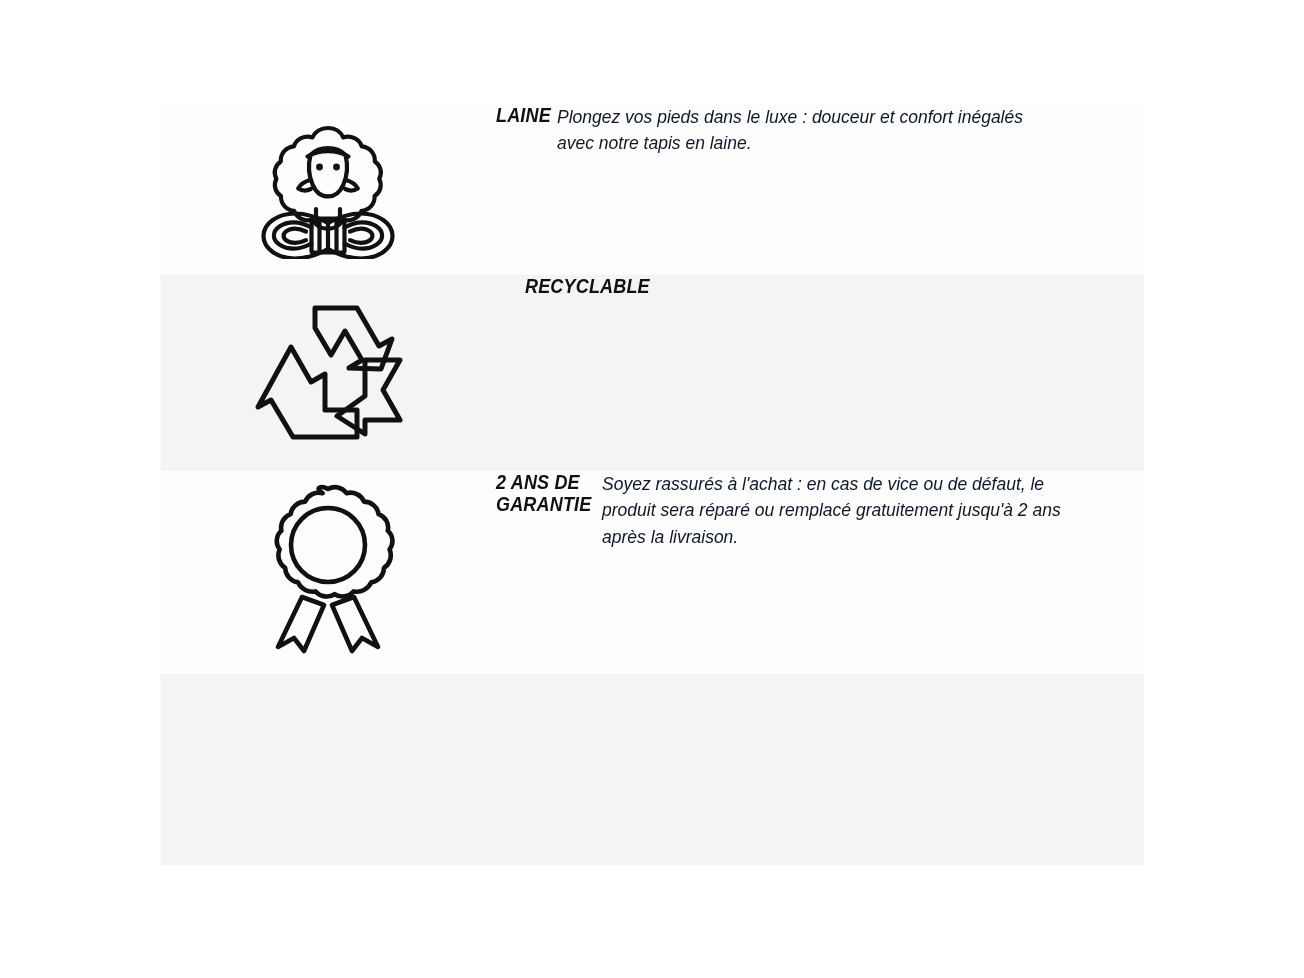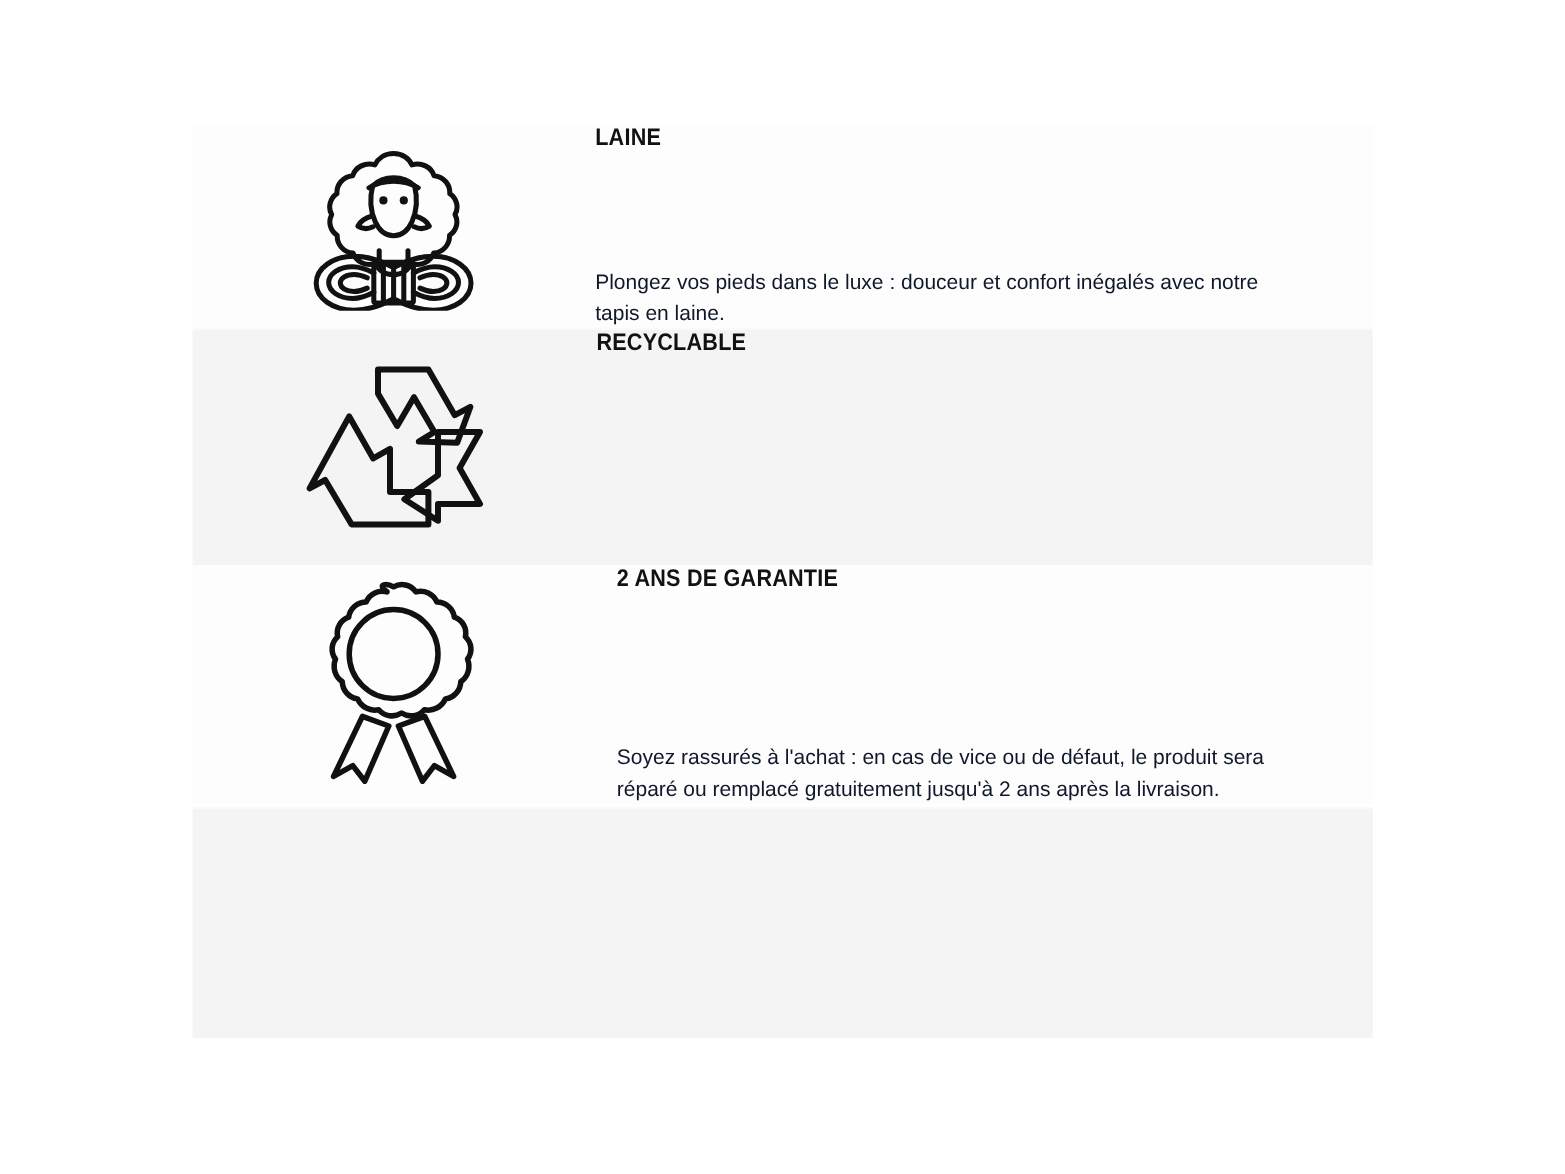--- a/index.html
+++ b/index.html
@@ -35,43 +35,44 @@
   }
   .feature-row.tone-white {
     background: #fdfdfd;
   }
   .feature-row.tone-gray {
     background: #f4f4f4;
     border-left: 1px solid #fafafa;
     border-top: 1px solid #fafafa;
   }
   .row-1 { height: 170px; }
-  .row-2 { height: 197px; }
-  .row-3 { height: 199px; gap: 18px; }
+  .row-2 { height: 197px; gap: 28px; }
+  .row-3 { height: 199px; }
 
   .icon-cell {
     width: 336px;
     flex: 0 0 336px;
     display: flex;
     align-items: center;
     justify-content: center;
     height: 100%;
     box-sizing: border-box;
   }
   .icon-cell svg {
     display: block;
   }
   .text-cell {
     flex: 1 1 auto;
     padding-right: 80px;
     box-sizing: border-box;
     display: flex;
-    flex-direction: column;
+    flex-direction: row;
     justify-content: space-between;
     height: 100%;
+    font-style: italic;
   }
   .feature-title {
     font-family: "Liberation Sans Narrow", "Liberation Sans", sans-serif;
     font-weight: bold;
     font-size: 20px;
     letter-spacing: 0.2px;
     color: #111111;
     text-transform: uppercase;
     margin: 0 0 14px 0;
     transform: scaleX(0.9);

